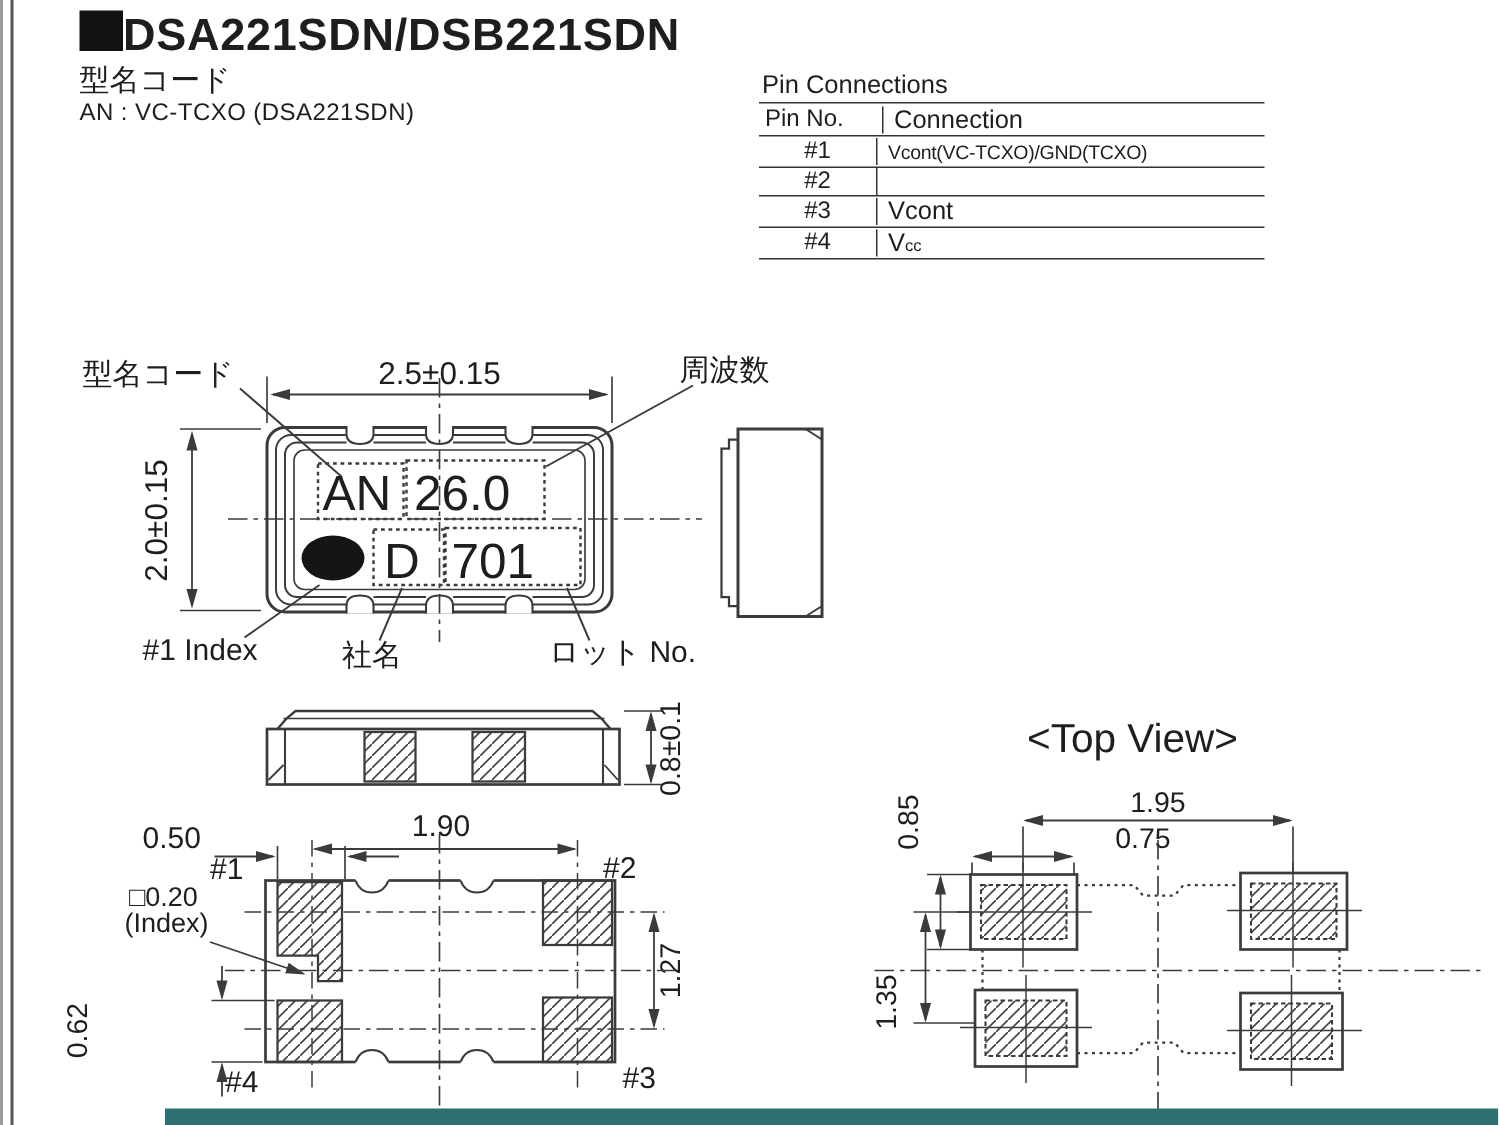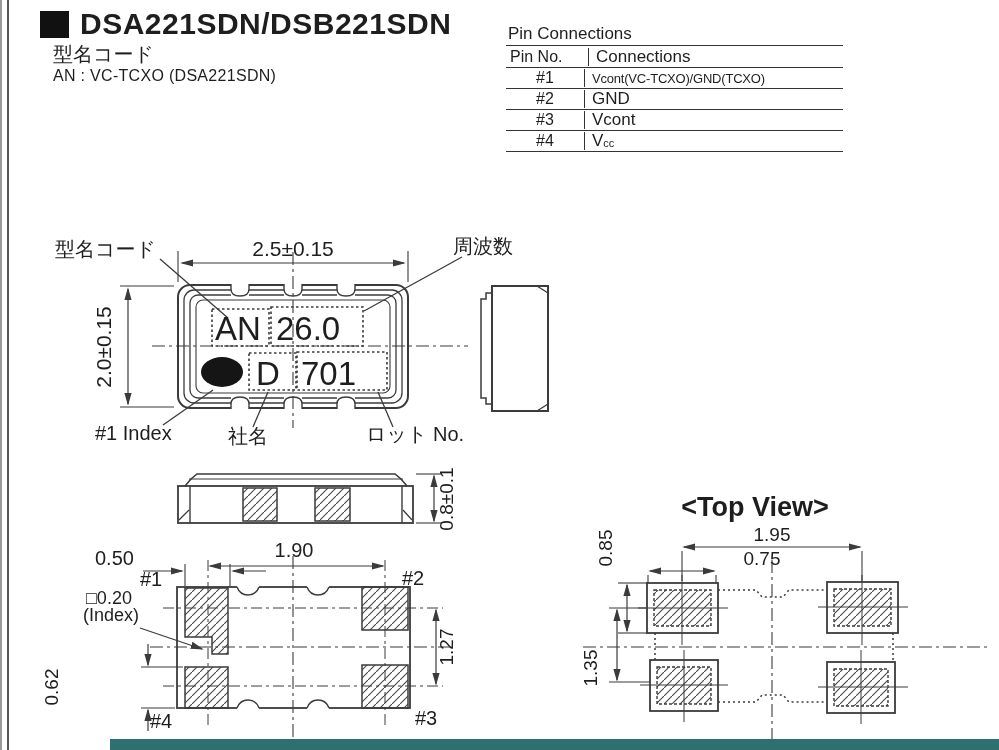--- a/index.html
+++ b/index.html
@@ -1,40 +1,40 @@
 <!DOCTYPE html>
 <html><head>
 <meta charset="utf-8">
 <style>
   html,body{margin:0;padding:0;background:#fff}
   .page{position:relative;width:999px;height:750px;background:#fff;overflow:hidden;
         font-family:"Liberation Sans",sans-serif;color:#1e1e1e}
   .border-left-outer{position:absolute;left:0;top:0;width:2px;height:750px;background:#9a9a9a}
   .border-left-inner{position:absolute;left:7px;top:0;width:2px;height:750px;background:#565656}
-  .header{position:absolute;left:40px;top:7px;display:flex;align-items:center;gap:11px}
+  .header{position:absolute;left:53px;top:7px;display:flex;align-items:flex-start;}
   .sq{width:29px;height:27px;background:#111;flex:0 0 auto}
   .sq-sm{width:20px;height:20px;background:#111;flex:0 0 auto}
   .header .title{font-size:30px;font-weight:bold;letter-spacing:.5px;white-space:nowrap}
   .model-code{position:absolute;left:53px;top:44px;font-size:20px;line-height:21px;white-space:nowrap}
   .model-code .mc-line{font-size:16px;letter-spacing:.3px}
-  .pin-table{position:absolute;left:506px;top:24px;width:337px}
+  .pin-table{position:absolute;left:506px;top:47px;width:337px}
   .pt-title{font-size:17px;padding-left:2px;margin-bottom:1px}
   .pt-grid{border-top:1.5px solid #333}
   .pt-row{display:flex;align-items:center;border-bottom:1.5px solid #333}
   .pt-c1{width:78px;border-right:1.5px solid #333;font-size:16px;display:flex;align-items:center}
   .pt-c1.head{padding-left:4px}
   .pt-c1.cell{justify-content:center}
   .pt-c2{flex:1;padding-left:7px;font-size:17px;display:flex;align-items:center;height:20px}
   .pt-row.hd .pt-c2{height:21px}
   .pt-c2.small{font-size:13px;letter-spacing:-.2px}
   .pt-c2 sub{font-size:11px;line-height:0;transform:translateY(2px)}
   .landpat-title{position:absolute;left:593px;top:463px;display:flex;align-items:center;gap:8px;
                  font-size:26px;font-weight:bold;white-space:nowrap}
-  .landpat-sub{position:absolute;left:635px;top:492px;width:240px;text-align:center;
-               font-size:27px;font-weight:bold;white-space:nowrap}
+  .landpat-sub{position:absolute;left:635px;top:477px;width:240px;text-align:center;
+               font-size:27px;font-weight:normal;white-space:nowrap}
   .footer-bar{position:absolute;left:110px;top:739px;width:889px;height:11px;background:#2e6f70}
   svg{position:absolute;overflow:visible}
   svg text{font-family:"Liberation Sans",sans-serif;fill:#1e1e1e}
   .ln{stroke:#3b3b3b;fill:none}
 </style>
 </head>
 <body>
 
 <div class="page">
   <div class="border-left-outer"></div>
@@ -48,29 +48,28 @@
   <div class="model-code">
     <div>型名コード</div>
     <div class="mc-line">AN : VC-TCXO (DSA221SDN)</div>
   </div>
 
   <div class="pin-table">
     <div class="pt-title">Pin Connections</div>
     <div class="pt-grid">
       <div class="pt-row hd">
         <div class="pt-c1 head">Pin No.</div>
-        <div class="pt-c2">Connections</div>
+        <div class="pt-c2">Connection</div>
       </div>
       <div class="pt-row">
         <div class="pt-c1 cell">#1</div>
         <div class="pt-c2 small">Vcont(VC-TCXO)/GND(TCXO)</div>
       </div>
       <div class="pt-row">
         <div class="pt-c1 cell">#2</div>
-        <div class="pt-c2">GND</div>
       </div>
       <div class="pt-row">
         <div class="pt-c1 cell">#3</div>
         <div class="pt-c2">Vcont</div>
       </div>
       <div class="pt-row">
         <div class="pt-c1 cell">#4</div>
         <div class="pt-c2">
           <span>V</span>
             <sub>cc</sub>

